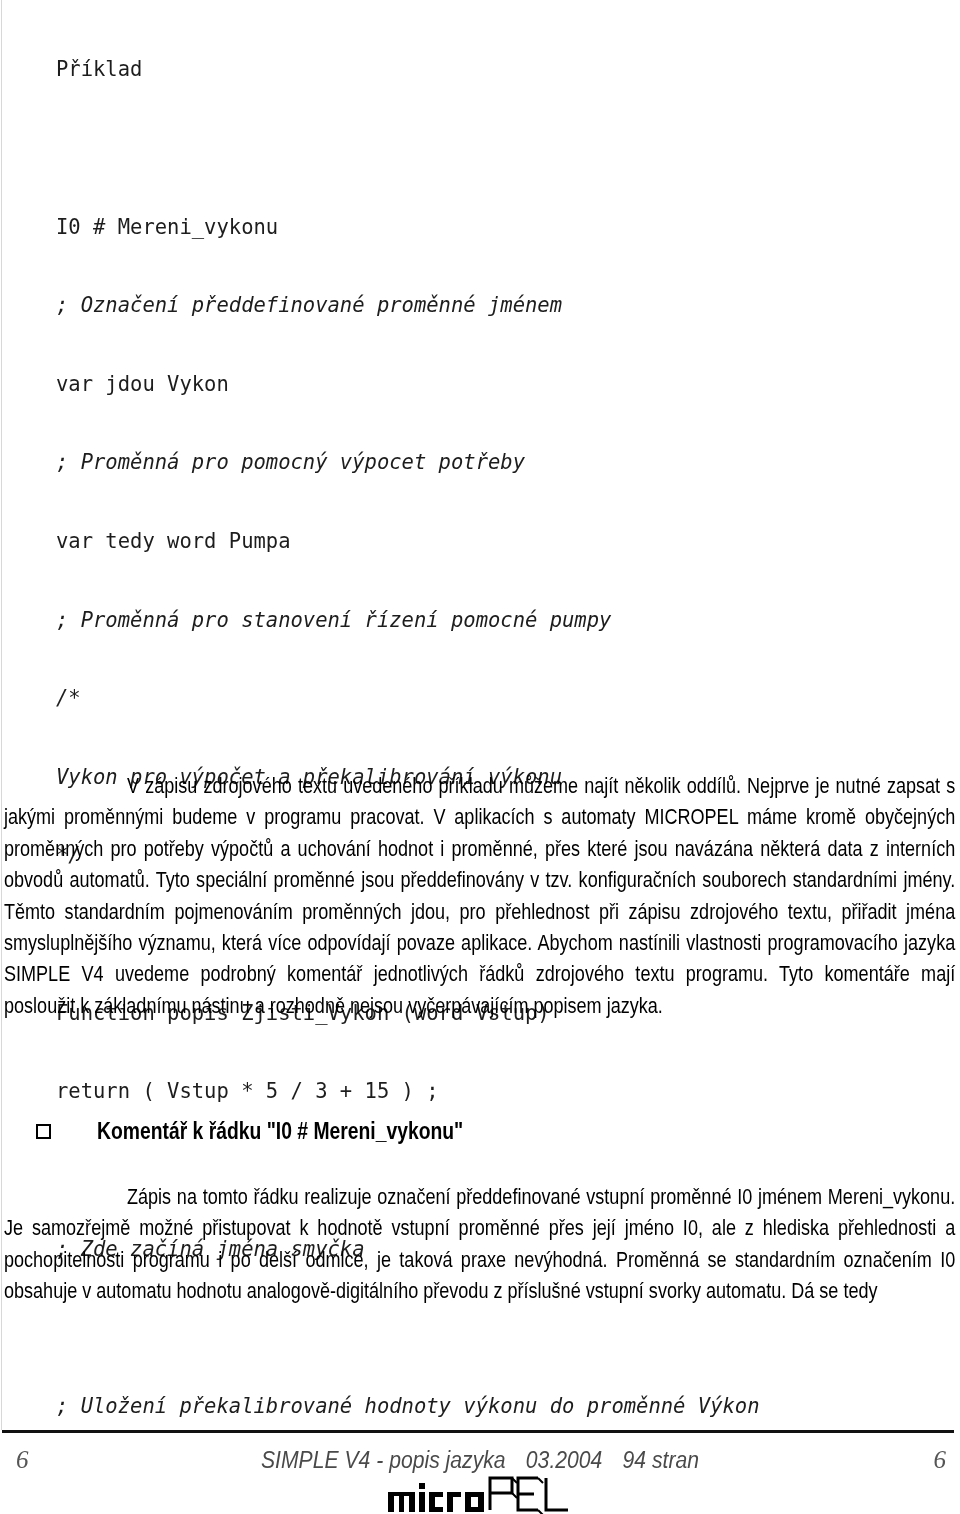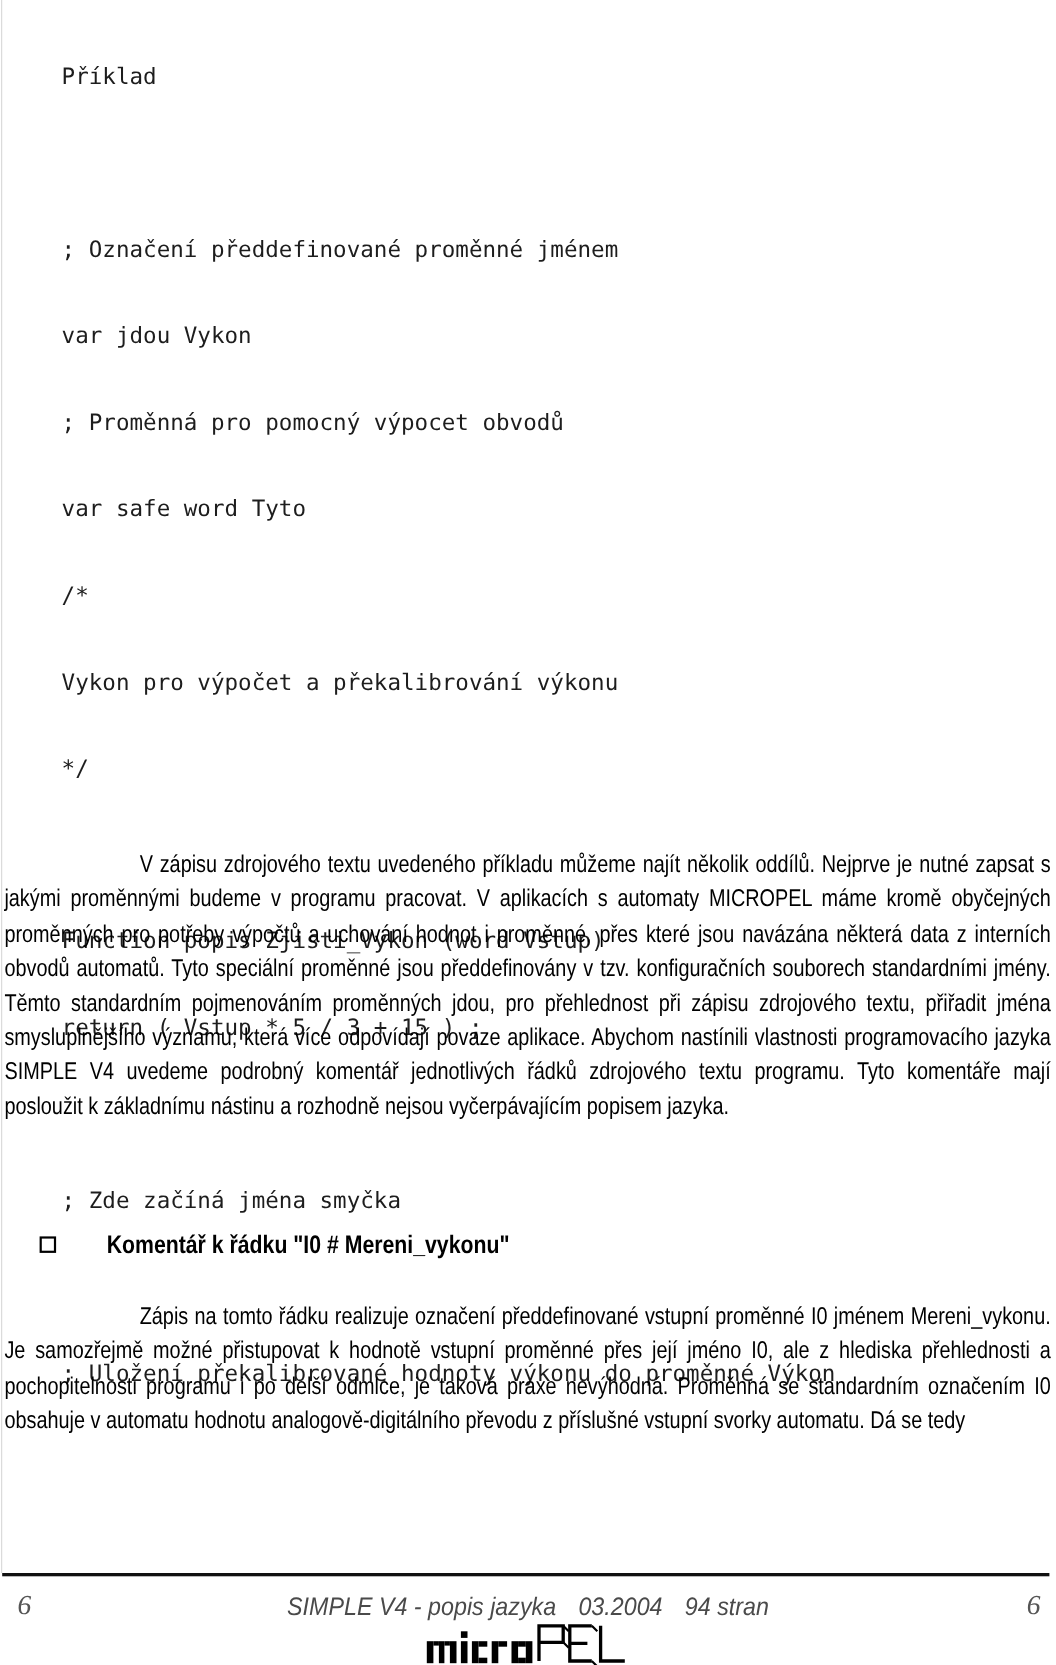--- a/index.html
+++ b/index.html
@@ -34,21 +34,21 @@
     top: 4px;
     width: 890px;
     font-family: "DejaVu Sans Mono", "Liberation Mono", monospace;
     font-size: 20.5px;
     line-height: 26.2px;
     color: #1d1d1d;
     white-space: pre;
     letter-spacing: 0px;
   }
   #code-block .cl { display: block; min-height: 26.2px; }
-  #code-block .cmt { }
+  #code-block .cmt { font-style: italic; }
   #code-block .blank { display: block; height: 26.2px; }
 
   
   .prose {
     position: absolute;
     font-family: "Liberation Sans", sans-serif;
     font-size: 22px;
     line-height: 31.4px;
     color: #000000;
     text-align: justify;
@@ -148,24 +148,26 @@
 </head>
 <body>
 
 <div id="page">
 
   <div id="left-edge-rule"></div>
 
   <div id="code-block">
     <span class="cl">Příklad</span>
     <span class="blank"></span>
+    <span class="cl">I0 # Mereni_vykonu</span>
     <span class="cl cmt">; Označení předdefinované proměnné jménem</span>
     <span class="cl">var jdou Vykon</span>
-    <span class="cl cmt">; Proměnná pro pomocný výpocet obvodů</span>
-    <span class="cl">var safe word Tyto</span>
+    <span class="cl cmt">; Proměnná pro pomocný výpocet potřeby</span>
+    <span class="cl">var tedy word Pumpa</span>
+    <span class="cl cmt">; Proměnná pro stanovení řízení pomocné pumpy</span>
     <span class="cl cmt">/*</span>
     <span class="cl cmt">Vykon pro výpočet a překalibrování výkonu</span>
     <span class="cl cmt">*/</span>
     <span class="cl"></span>
     <span class="cl">Function popis Zjisti_Vykon (word Vstup)</span>
     <span class="cl">return ( Vstup * 5 / 3 + 15 ) ;</span>
     <span class="cl"></span>
     <span class="cl cmt">; Zde začíná jména smyčka</span>
     <span class="cl"></span>
     <span class="cl cmt">; Uložení překalibrované hodnoty výkonu do proměnné Výkon</span>

